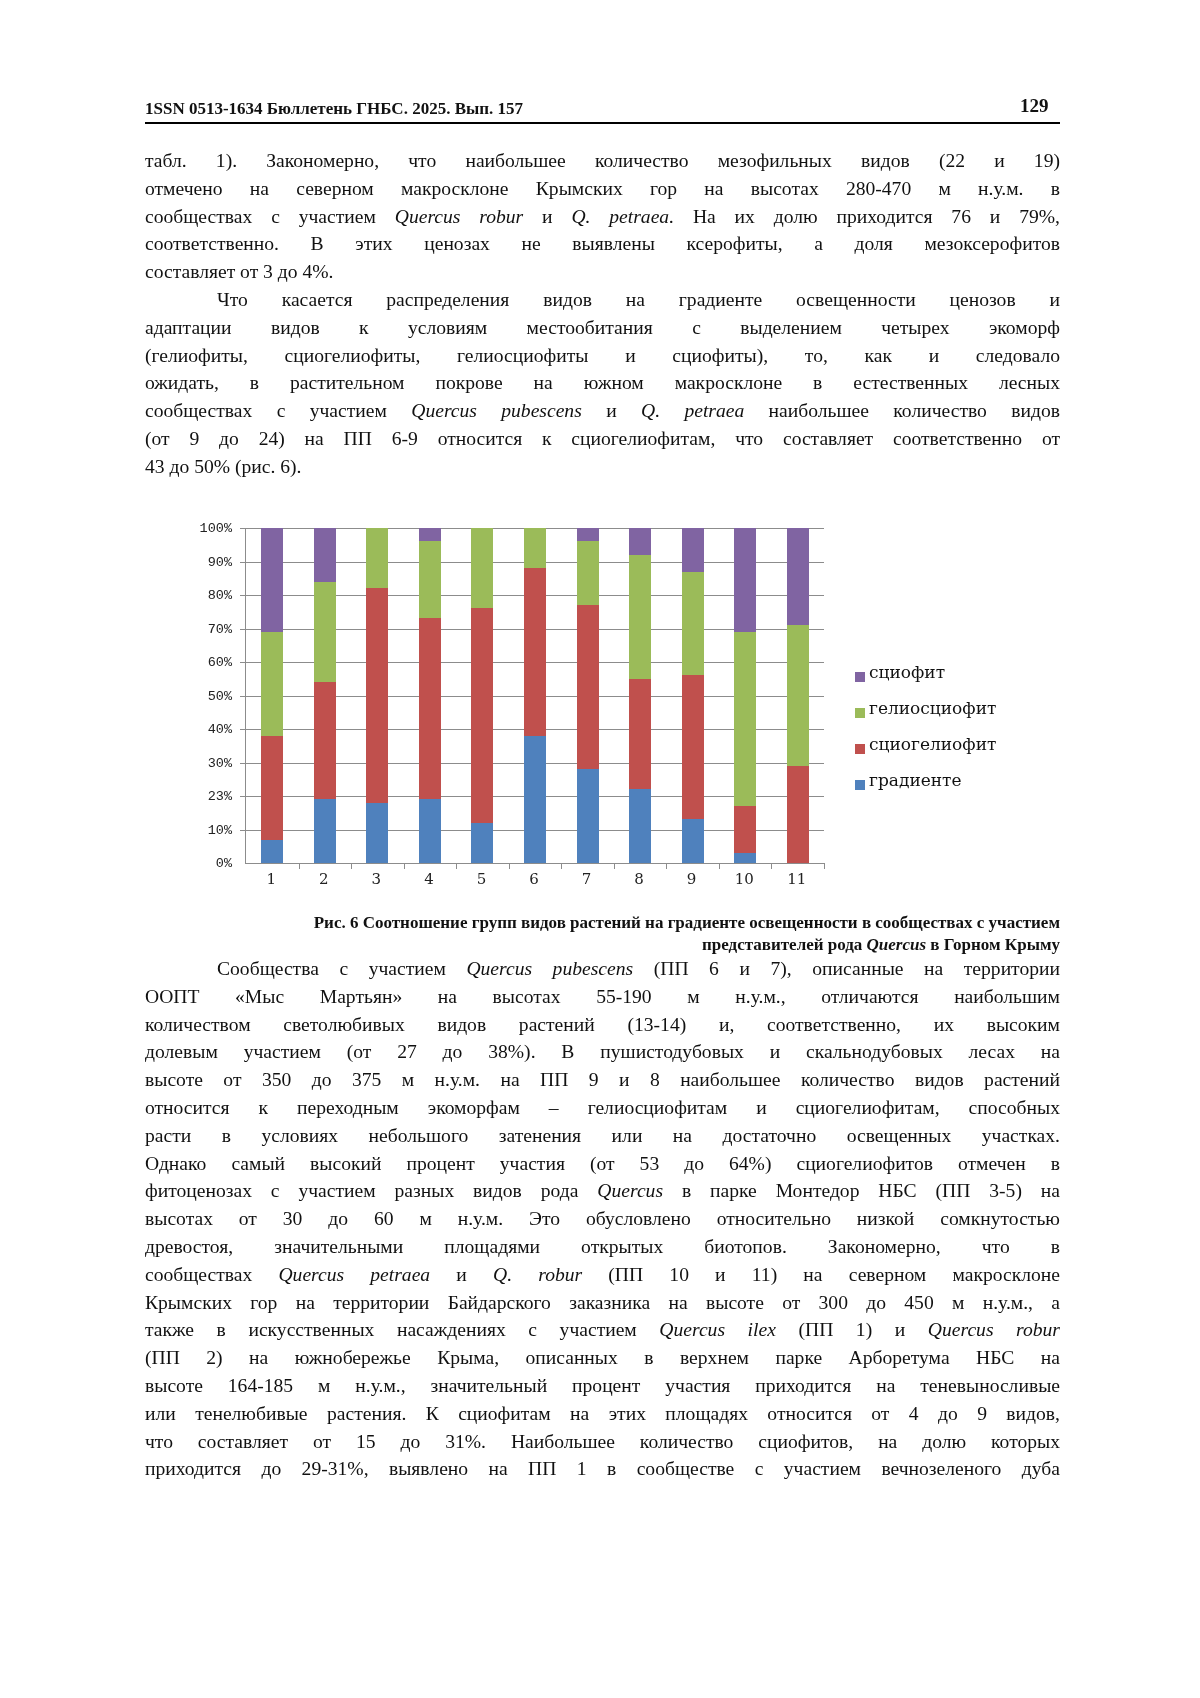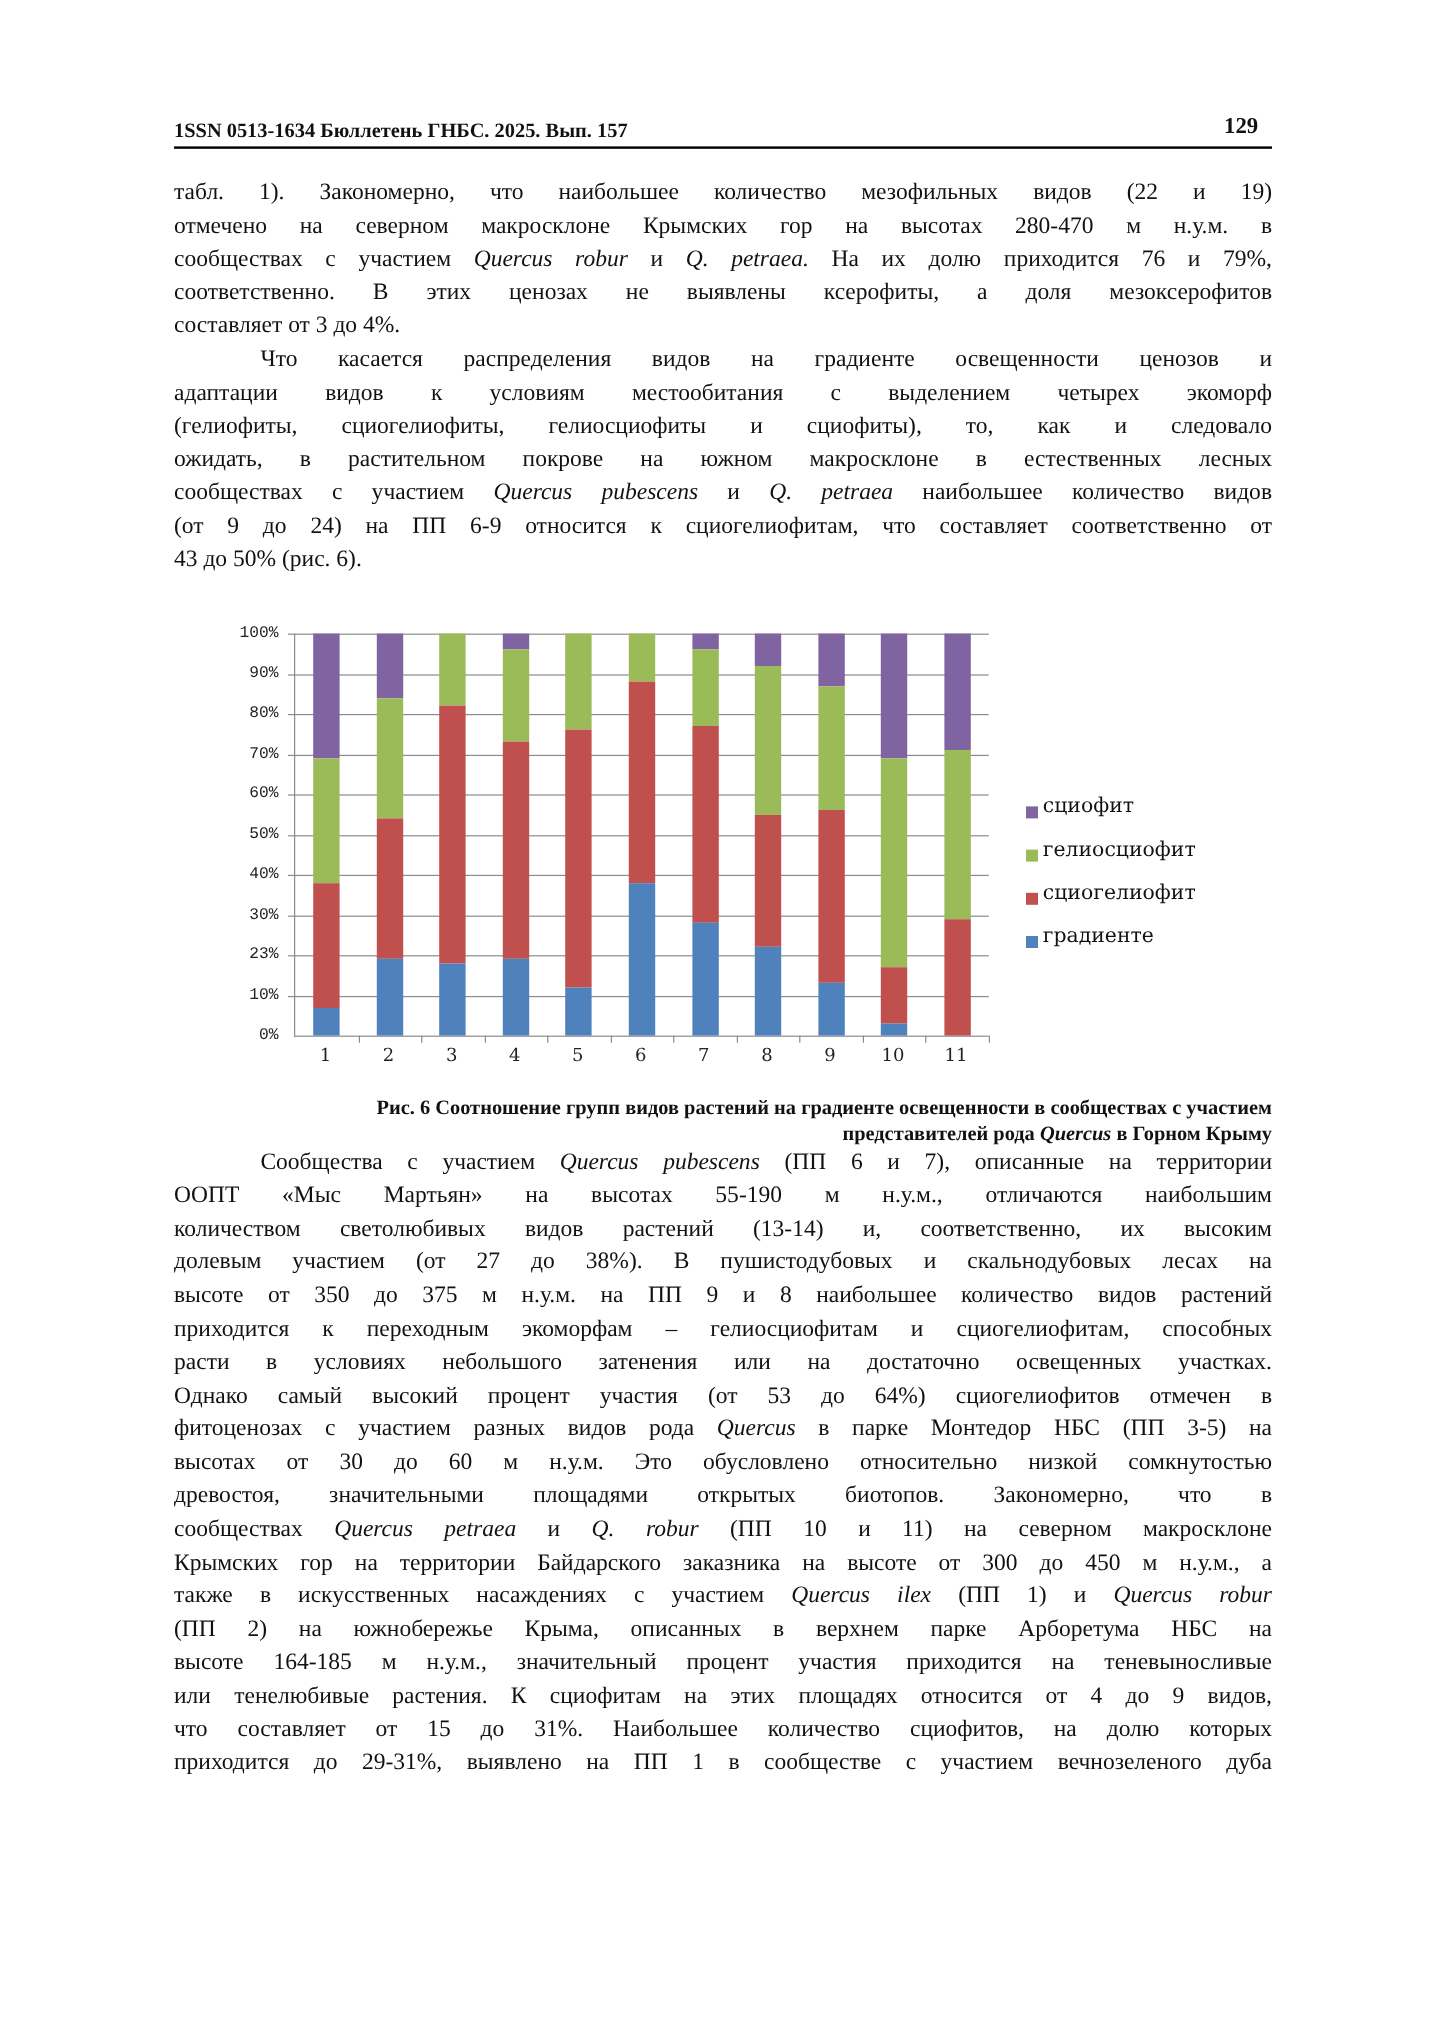--- a/index.html
+++ b/index.html
@@ -194,21 +194,21 @@
   <div>Рис. 6 Соотношение групп видов растений на градиенте освещенности в сообществах с участием</div>
   <div><span>представителей рода </span><i>Quercus</i><span> в Горном Крыму</span></div>
 </div>
 
 <div class="para" id="p3" style="top:923px;margin-top:32px;">
     <span class="line indent"><span>Сообщества с участием </span><i>Quercus pubescens</i><span> (ПП 6 и 7), описанные на территории</span></span>
     <span class="line">ООПТ «Мыс Мартьян» на высотах 55-190 м н.у.м., отличаются наибольшим</span>
     <span class="line">количеством светолюбивых видов растений (13-14) и, соответственно, их высоким</span>
     <span class="line">долевым участием (от 27 до 38%). В пушистодубовых и скальнодубовых лесах на</span>
     <span class="line">высоте от 350 до 375 м н.у.м. на ПП 9 и 8 наибольшее количество видов растений</span>
-    <span class="line">приходится к переходным экоморфам – гелиосциофитам и сциогелиофитам, способных</span>
+    <span class="line">относится к переходным экоморфам – гелиосциофитам и сциогелиофитам, способных</span>
     <span class="line">расти в условиях небольшого затенения или на достаточно освещенных участках.</span>
     <span class="line">Однако самый высокий процент участия (от 53 до 64%) сциогелиофитов отмечен в</span>
     <span class="line"><span>фитоценозах с участием разных видов рода </span><i>Quercus</i><span> в парке Монтедор НБС (ПП 3-5) на</span></span>
     <span class="line">высотах от 30 до 60 м н.у.м. Это обусловлено относительно низкой сомкнутостью</span>
     <span class="line">древостоя, значительными площадями открытых биотопов. Закономерно, что в</span>
     <span class="line"><span>сообществах </span><i>Quercus petraea</i><span> и </span><i>Q. robur</i><span> (ПП 10 и 11) на северном макросклоне</span></span>
     <span class="line">Крымских гор на территории Байдарского заказника на высоте от 300 до 450 м н.у.м., а</span>
     <span class="line"><span>также в искусственных насаждениях с участием </span><i>Quercus ilex</i><span> (ПП 1) и </span><i>Quercus robur</i><span></span></span>
     <span class="line">(ПП 2) на южнобережье Крыма, описанных в верхнем парке Арборетума НБС на</span>
     <span class="line">высоте 164-185 м н.у.м., значительный процент участия приходится на теневыносливые</span>

